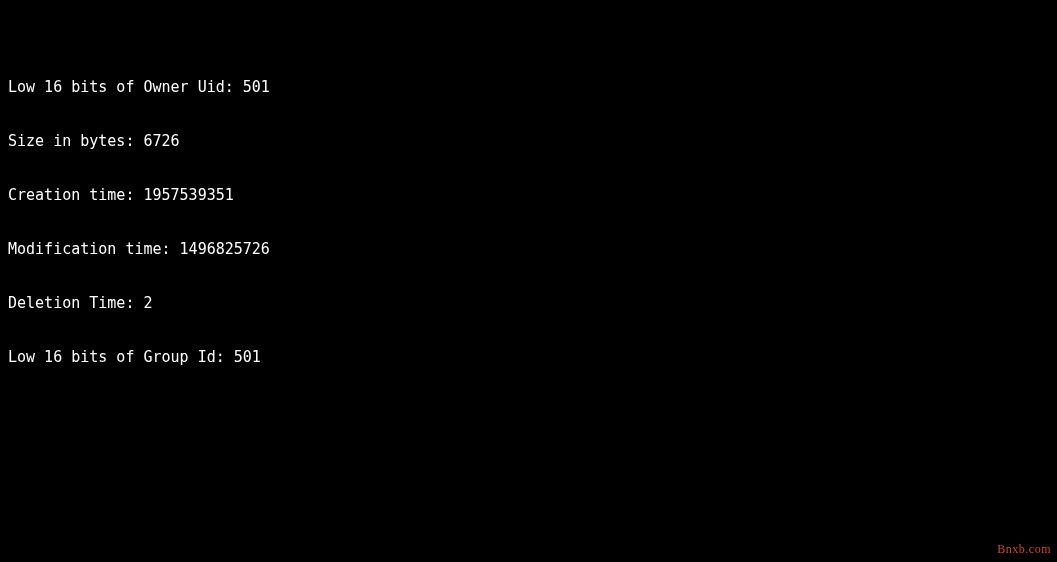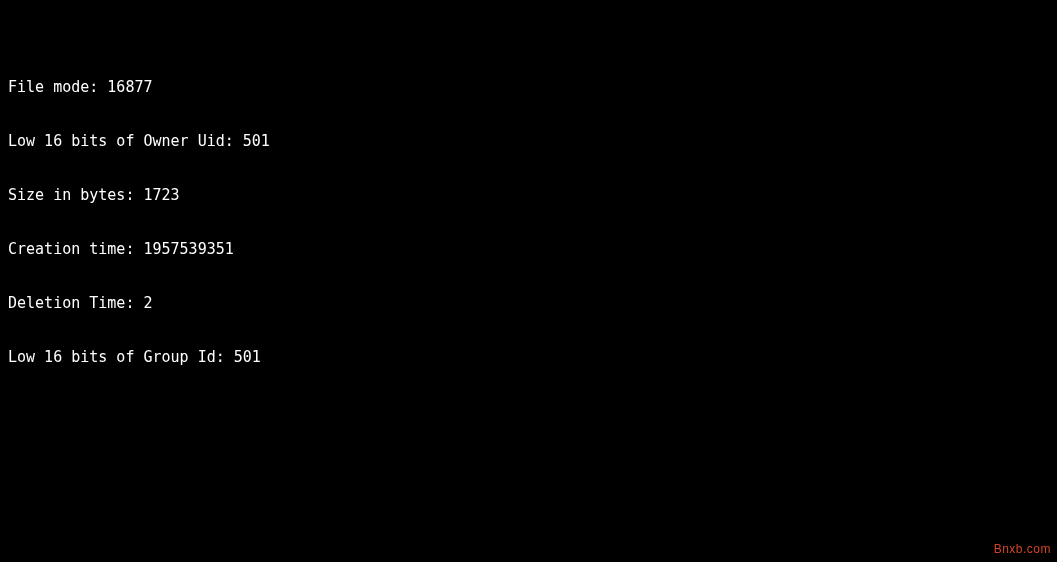--- a/index.html
+++ b/index.html
@@ -16,37 +16,37 @@
   }
   .terminal {
     padding: 6px 8px;
     white-space: pre;
   }
   .line { white-space: pre; }
   .watermark {
     position: absolute;
     right: 6px;
     bottom: 4px;
-    font-family: Liberation Sans, sans-serif;
+    font-family: Liberation Serif, serif;
     font-size: 12px;
     color: #e84e2c;
     letter-spacing: .5px;
     opacity: .9;
   }
 </style>
 </head>
 <body>
 
 <div class="terminal">
 
   
-  <div class="line">File mode: 16877</div>
   <div class="line">Low 16 bits of Owner Uid: 501</div>
-  <div class="line">Size in bytes: 1723</div>
+  <div class="line">Size in bytes: 6726</div>
   <div class="line">Creation time: 1957539351</div>
+  <div class="line">Modification time: 1496825726</div>
   <div class="line">Deletion Time: 2</div>
   <div class="line">Low 16 bits of Group Id: 501</div>
   
   
   
   
   
   
   
   

